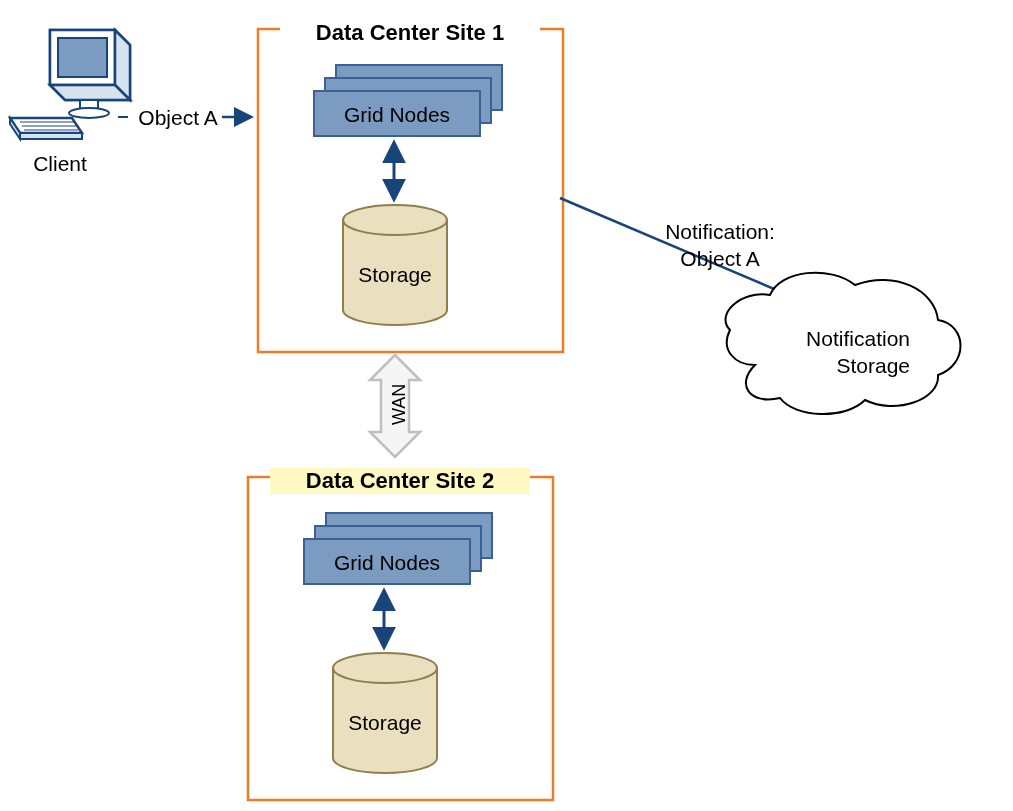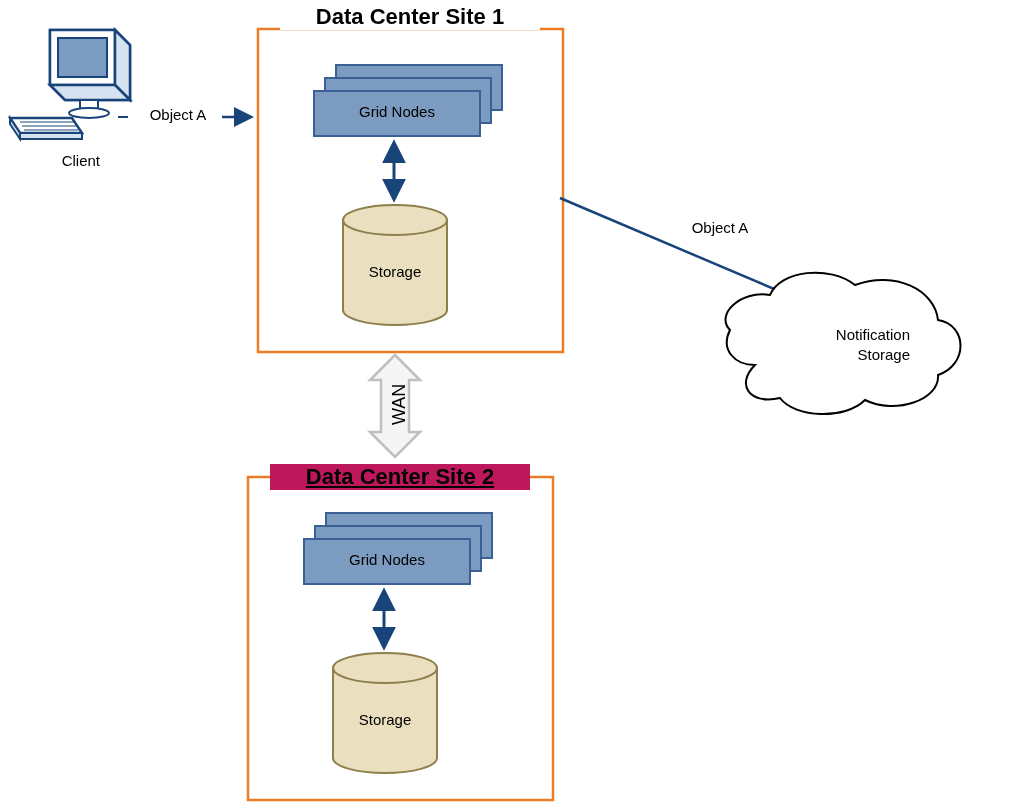--- a/index.html
+++ b/index.html
@@ -6,26 +6,27 @@
     body {
       width: 1013px;
       height: 811px;
       background: #ffffff;
       font-family: Arial, sans-serif;
       position: relative;
       color: #000;
     }
     .label {
       position: absolute;
-      font-size: 15px;
+      font-size: 21px;
       text-align: center;
     }
     .title {
       font-weight: bold;
       font-size: 22px;
+      margin-top: 16px;
     }
     svg.canvas {
       position: absolute;
       top: 0;
       left: 0;
       width: 1013px;
       height: 811px;
     }
   </style>
 </head>
@@ -107,33 +108,34 @@
              C 715 315 740 290 770 295
              C 780 270 830 265 855 285
              C 895 270 935 290 938 320
              C 968 325 968 365 938 375
              C 940 400 895 415 865 400
              C 845 420 795 418 780 398
              C 750 405 735 385 755 365 Z" fill="#ffffff" stroke="#000000" stroke-width="2"></path>
   </g>
 </svg>
 
-<div class="label" style="left:20px; top:152px; width:80px;text-align:right;">Client</div>
+<div class="label" style="left:20px; top:152px; width:80px;">Client</div>
 <div class="label" style="left:133px; top:106px; width:90px;">Object A</div>
 
 <div class="label title" style="left:280px; top:4px; width:260px; background:#fff;">Data Center Site 1</div>
 <div class="label" style="left:314px; top:103px; width:166px;">Grid Nodes</div>
 <div class="label" style="left:343px; top:263px; width:104px;">Storage</div>
 
 <div class="label" style="left:389px; top:425px; transform:rotate(-90deg); transform-origin:left top; font-size:18px;">WAN</div>
 
-<div class="label title" style="left:270px; top:464px; width:260px; background:#be185d;text-decoration:underline;">Data Center Site 2</div>
+<div class="label title" style="left:270px; top:452px; width:260px; background:#fef9c3;">Data Center Site 2</div>
 <div class="label" style="left:304px; top:551px; width:166px;">Grid Nodes</div>
 <div class="label" style="left:333px; top:711px; width:104px;">Storage</div>
 
 <div class="label" style="left:640px; top:218px; width:160px; line-height:1.3;">
+  <div>Notification:</div>
   <div>Object A</div>
 </div>
 
 <div class="label" style="left:780px; top:325px; width:130px; line-height:1.3;text-align:right;">
   <div>Notification</div>
   <div>Storage</div>
 </div>
 
 </body></html>

